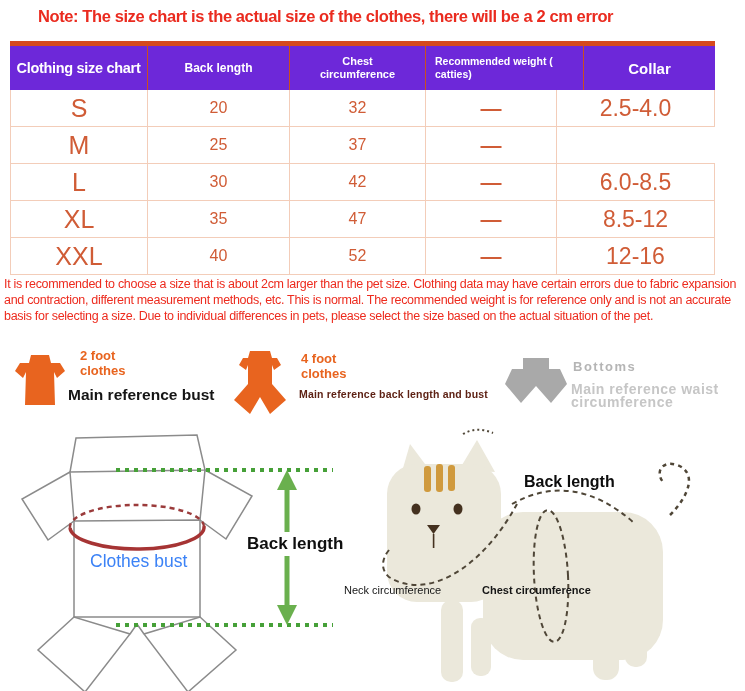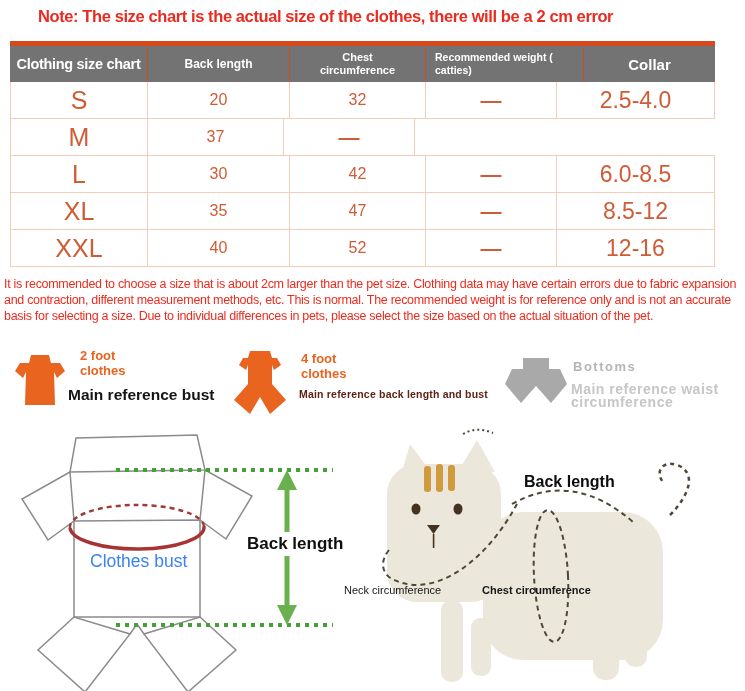--- a/index.html
+++ b/index.html
@@ -6,21 +6,21 @@
   .canvas{position:relative;width:745px;height:691px;background:#ffffff;
           font-family:"Liberation Sans",sans-serif;overflow:hidden}
 
   
   .note{position:absolute;left:38px;top:7px;font-size:16.5px;font-weight:bold;
         color:#ea2b1f;letter-spacing:-0.4px;white-space:nowrap}
 
   
   .size-table{position:absolute;left:10px;top:41px;width:705px}
   .strip{height:5px;background:#d6491d}
-  .thead{display:flex;height:36px;background:#737373}
+  .thead{display:flex;height:44px;background:#6d28d9}
   .th{box-sizing:border-box;border-right:1px solid #c94e20;color:#fff;font-weight:bold;
       display:flex;align-items:center;justify-content:center;text-align:center}
   .th:last-child{border-right:none}
   .c1{width:138px}.c2{width:142px}.c3{width:136px}.c4{width:131px}.c5{width:158px}
   .th.c1{font-size:14.5px;letter-spacing:-0.3px}
   .th.c2{font-size:12px}
   .th.c3{font-size:11px;line-height:13px;padding:0 26px}
   .th.c4{font-size:15px}
   .th.c5{font-size:10.5px;line-height:13px;justify-content:flex-start;text-align:left;
          padding-left:9px;padding-right:30px}
@@ -82,20 +82,21 @@
     </div>
     <div class="trow">
       <div class="td c1">S</div>
       <div class="td c2">20</div>
       <div class="td c3">32</div>
       <div class="td c4 dash">—</div>
       <div class="td c5">2.5-4.0</div>
     </div>
     <div class="trow">
       <div class="td c1">M</div>
+      <div class="td c2">25</div>
       <div class="td c3">37</div>
       <div class="td c4 dash">—</div>
     </div>
     <div class="trow">
       <div class="td c1">L</div>
       <div class="td c2">30</div>
       <div class="td c3">42</div>
       <div class="td c4 dash">—</div>
       <div class="td c5">6.0-8.5</div>
     </div>

